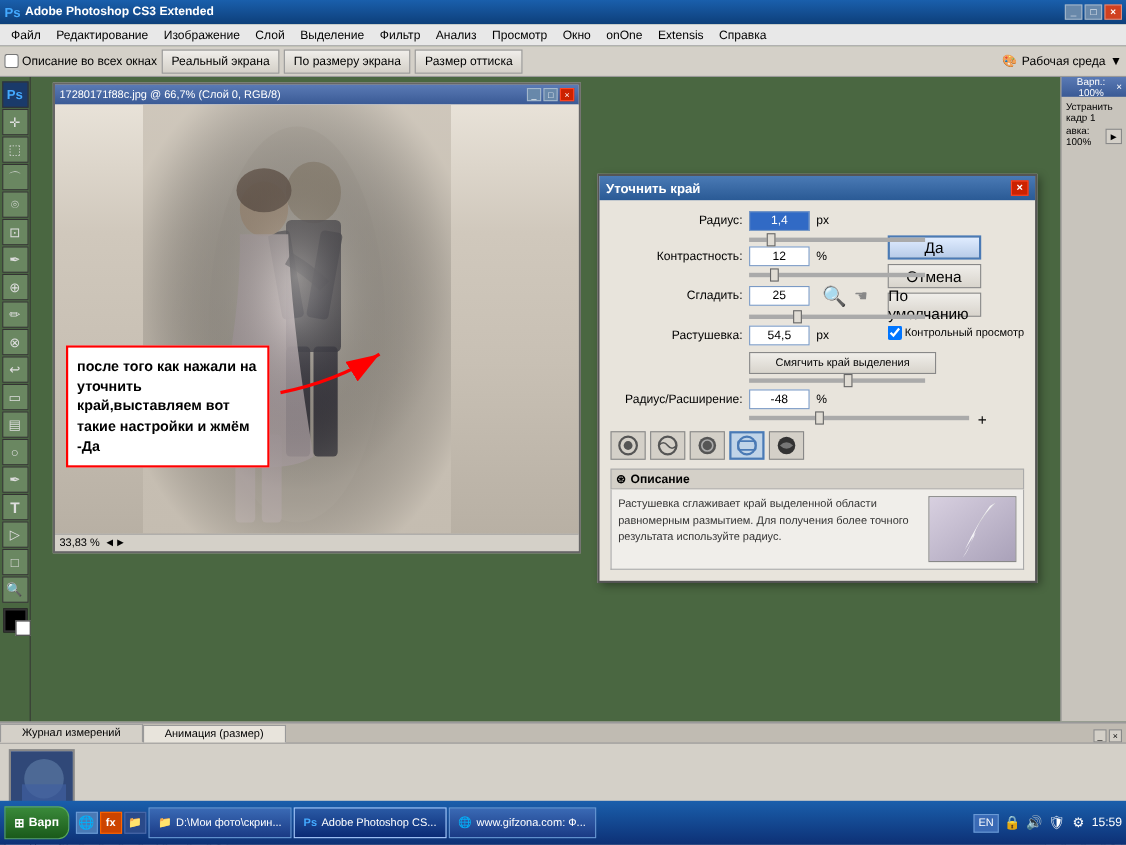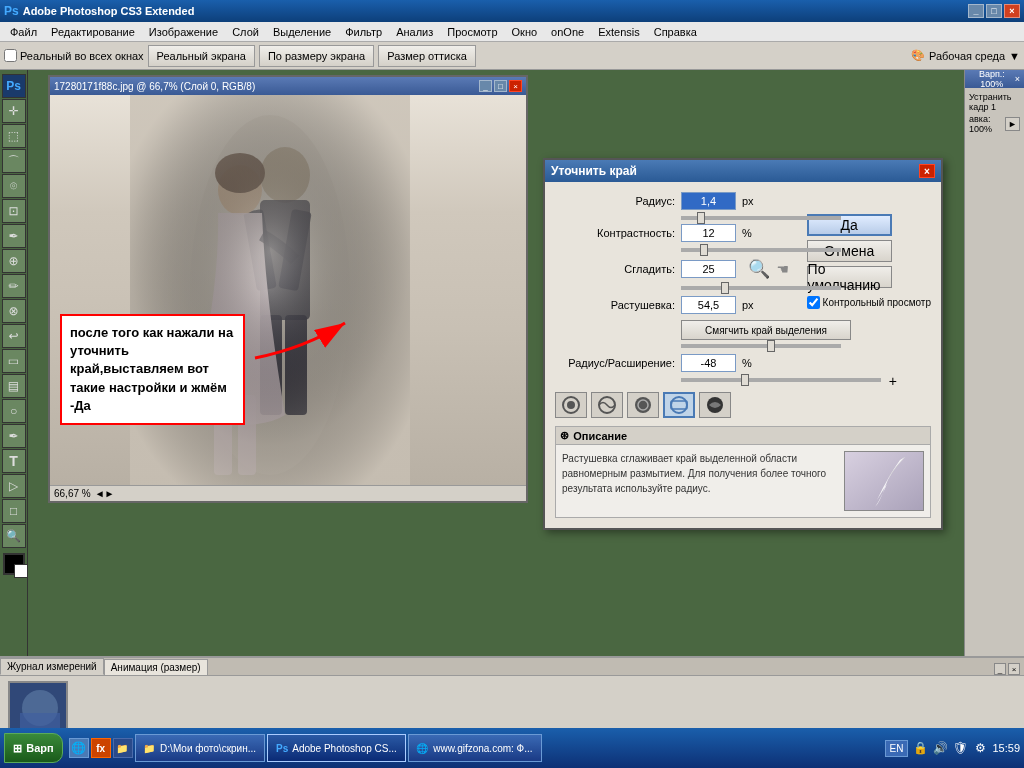--- a/index.html
+++ b/index.html
@@ -292,21 +292,21 @@
       border-top: 2px solid #999;
       position: relative;
     }
     #bottom-tabs {
       height: 18px;
       background: #c0bbb2;
       display: flex; align-items: center; gap: 0;
       border-bottom: 1px solid #999;
     }
     .bottom-tab {
-      padding: 2px 6px;
+      padding: 2px 19px;
       background: #e8e4dc;
       border: 1px solid #999;
       border-bottom: none;
       cursor: pointer; font-size: 10px;
     }
     .bottom-tab.active { background: #d4d0c8; border-bottom: 1px solid #d4d0c8; }
     #bottom-content {
       height: calc(120px - 18px - 22px);
       display: flex; align-items: center; padding: 4px 8px; gap: 8px;
     }
@@ -393,21 +393,21 @@
   <div class="menu-item">Просмотр</div>
   <div class="menu-item">Окно</div>
   <div class="menu-item">onOne</div>
   <div class="menu-item">Extensis</div>
   <div class="menu-item">Справка</div>
 </div>
 
 <div id="toolbar">
   <div class="toolbar-checkbox">
     <input type="checkbox" style="">
-    <span>Реальный во всех окнах</span>
+    <span>Описание во всех окнах</span>
   </div>
   <div class="toolbar-btn">Реальный экрана</div>
   <div class="toolbar-btn">По размеру экрана</div>
   <div class="toolbar-btn">Размер оттиска</div>
   <div style="margin-left:auto; display:flex; align-items:center; gap:4px;">
     <span style="font-size:11px;">🎨</span>
     <span>Рабочая среда</span>
     <span style="cursor:pointer;">▼</span>
   </div>
 </div>
@@ -499,21 +499,21 @@
               <marker id="arrowhead" markerWidth="10" markerHeight="7" refX="10" refY="3.5" orient="auto">
                 <polygon points="0 0, 10 3.5, 0 7" fill="red"></polygon>
               </marker>
             </defs>
             <path d="M 10 50 Q 60 40 100 15" stroke="red" stroke-width="3" fill="none" marker-end="url(#arrowhead)"></path>
           </svg>
         </div>
 
       </div>
       <div id="image-status">
-        <span>66,67 %</span>
+        <span>33,83 %</span>
         <span style="margin-left:4px;cursor:pointer;">◄</span>
         <span style="cursor:pointer;">►</span>
       </div>
     </div>
 
     <div id="dialog">
       <div id="dialog-title">
         <span>Уточнить край</span>
         <div id="dialog-close">×</div>
       </div>

